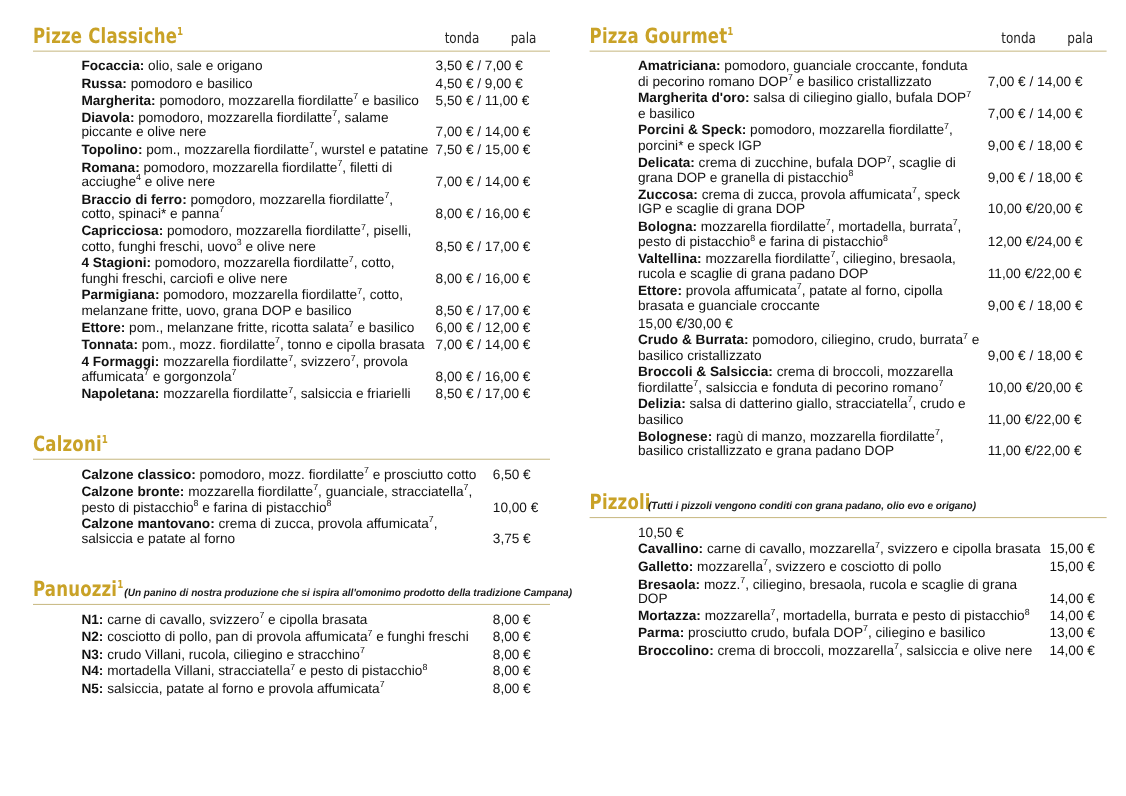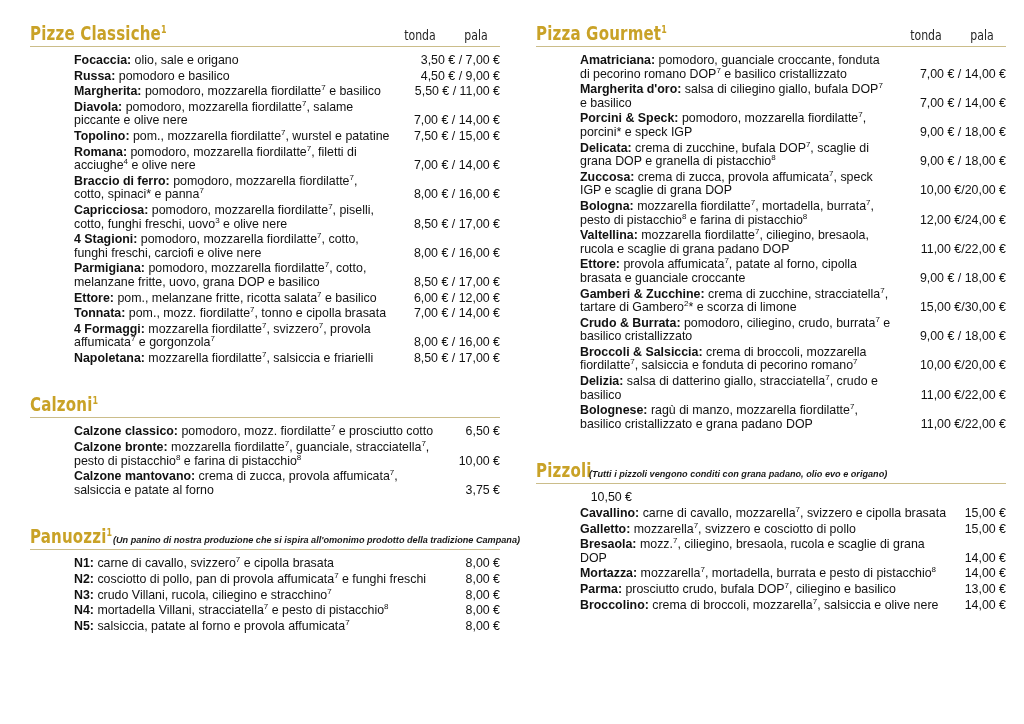--- a/index.html
+++ b/index.html
@@ -93,21 +93,21 @@
     color: #111111;
     padding-right: 6px;
   }
   .item-name {
     font-weight: bold;
   }
   .item-price {
     flex: 0 0 auto;
     font-size: 12.4px;
     color: #111111;
-    text-align: right;
+    text-align: left;
     white-space: nowrap;
     padding-bottom: 0px;
   }
   .price-w-dual  { width: 104px; }
   .price-w-dual-r{ width: 108px; }
   .price-w-single{ width: 52px; }
   sup {
     font-size: 8px;
     vertical-align: super;
     line-height: 0;
@@ -283,21 +283,20 @@
           </div>
           <div class="item">
             <div class="item-desc"><span class="item-name">Valtellina:</span> mozzarella fiordilatte<sup>7</sup>, ciliegino, bresaola, rucola e scaglie di grana padano DOP</div>
             <div class="item-price price-w-dual-r">11,00 €/22,00 €</div>
           </div>
           <div class="item">
             <div class="item-desc"><span class="item-name">Ettore:</span> provola affumicata<sup>7</sup>, patate al forno, cipolla brasata e guanciale croccante</div>
             <div class="item-price price-w-dual-r">9,00 € / 18,00 €</div>
           </div>
           <div class="item">
-            <div class="item-desc"><span class="item-name">Gamberi &amp; Zucchine:</span> crema di zucchine, stracciatella<sup>7</sup>, tartare di Gambero<sup>2</sup>* e scorza di limone</div>
             <div class="item-price price-w-dual-r">15,00 €/30,00 €</div>
           </div>
           <div class="item">
             <div class="item-desc"><span class="item-name">Crudo &amp; Burrata:</span> pomodoro, ciliegino, crudo, burrata<sup>7</sup> e basilico cristallizzato</div>
             <div class="item-price price-w-dual-r">9,00 € / 18,00 €</div>
           </div>
           <div class="item">
             <div class="item-desc"><span class="item-name">Broccoli &amp; Salsiccia:</span> crema di broccoli, mozzarella fiordilatte<sup>7</sup>, salsiccia e fonduta di pecorino romano<sup>7</sup></div>
             <div class="item-price price-w-dual-r">10,00 €/20,00 €</div>
           </div>

